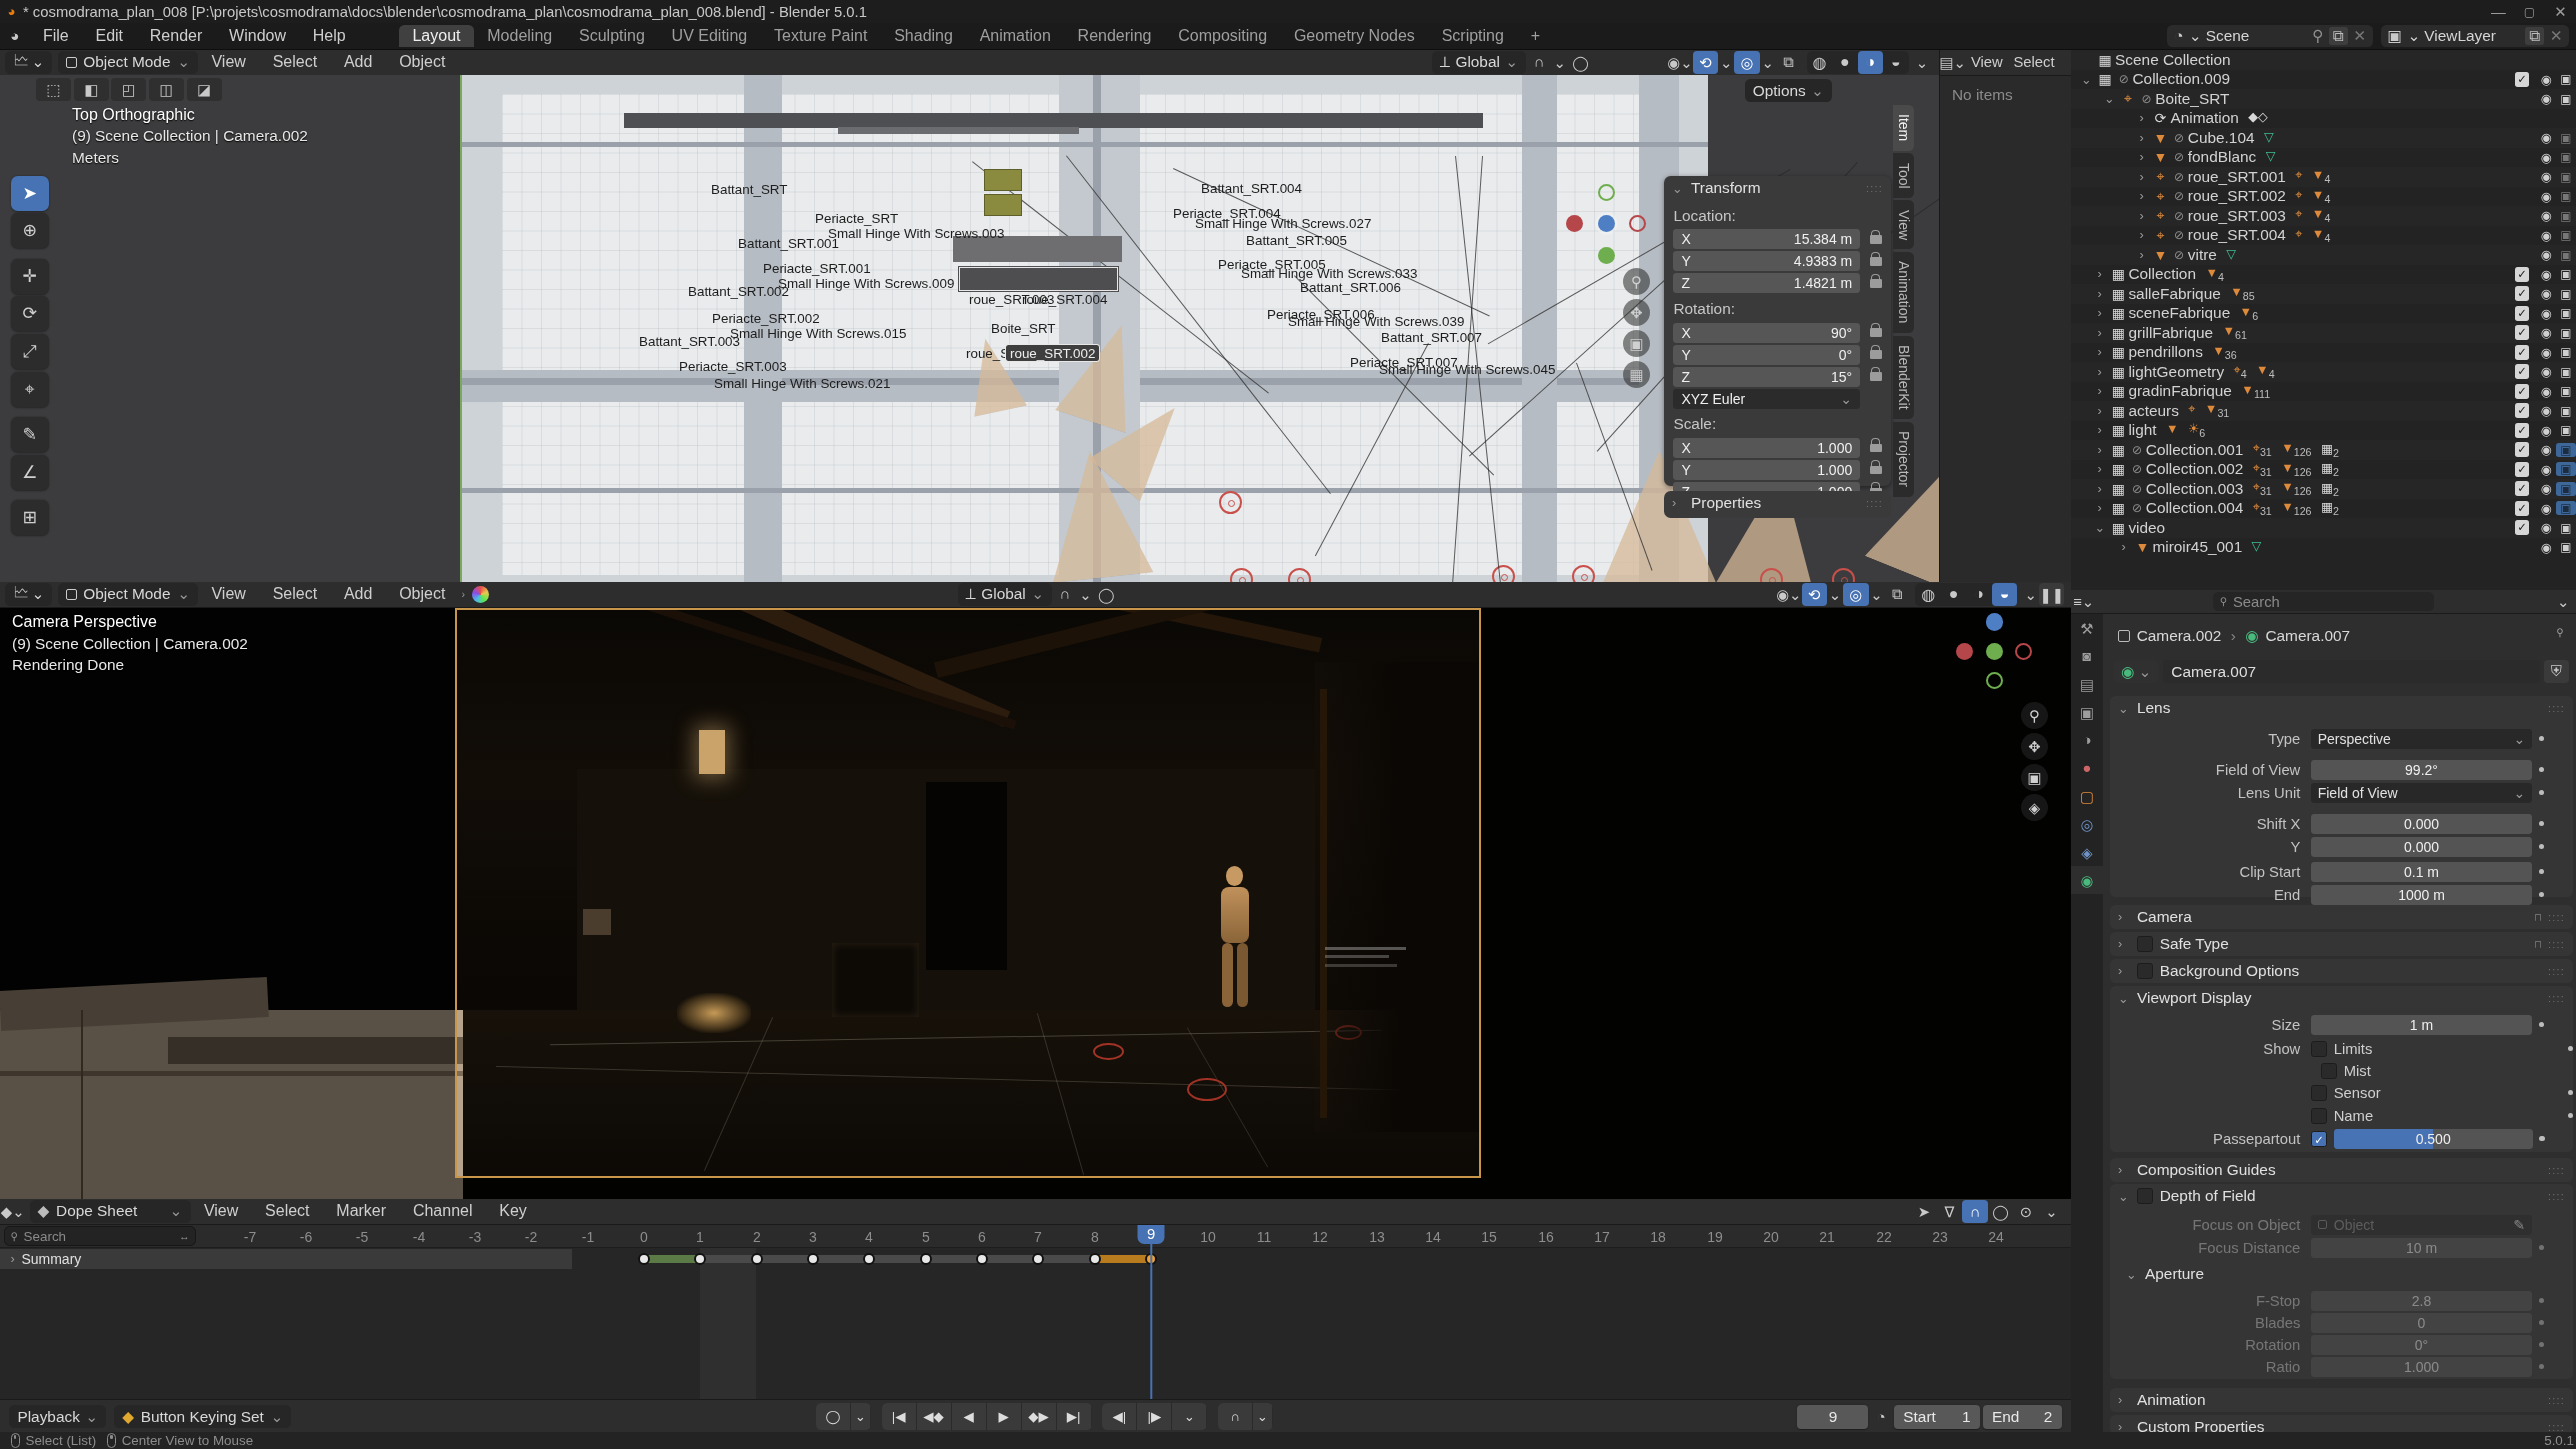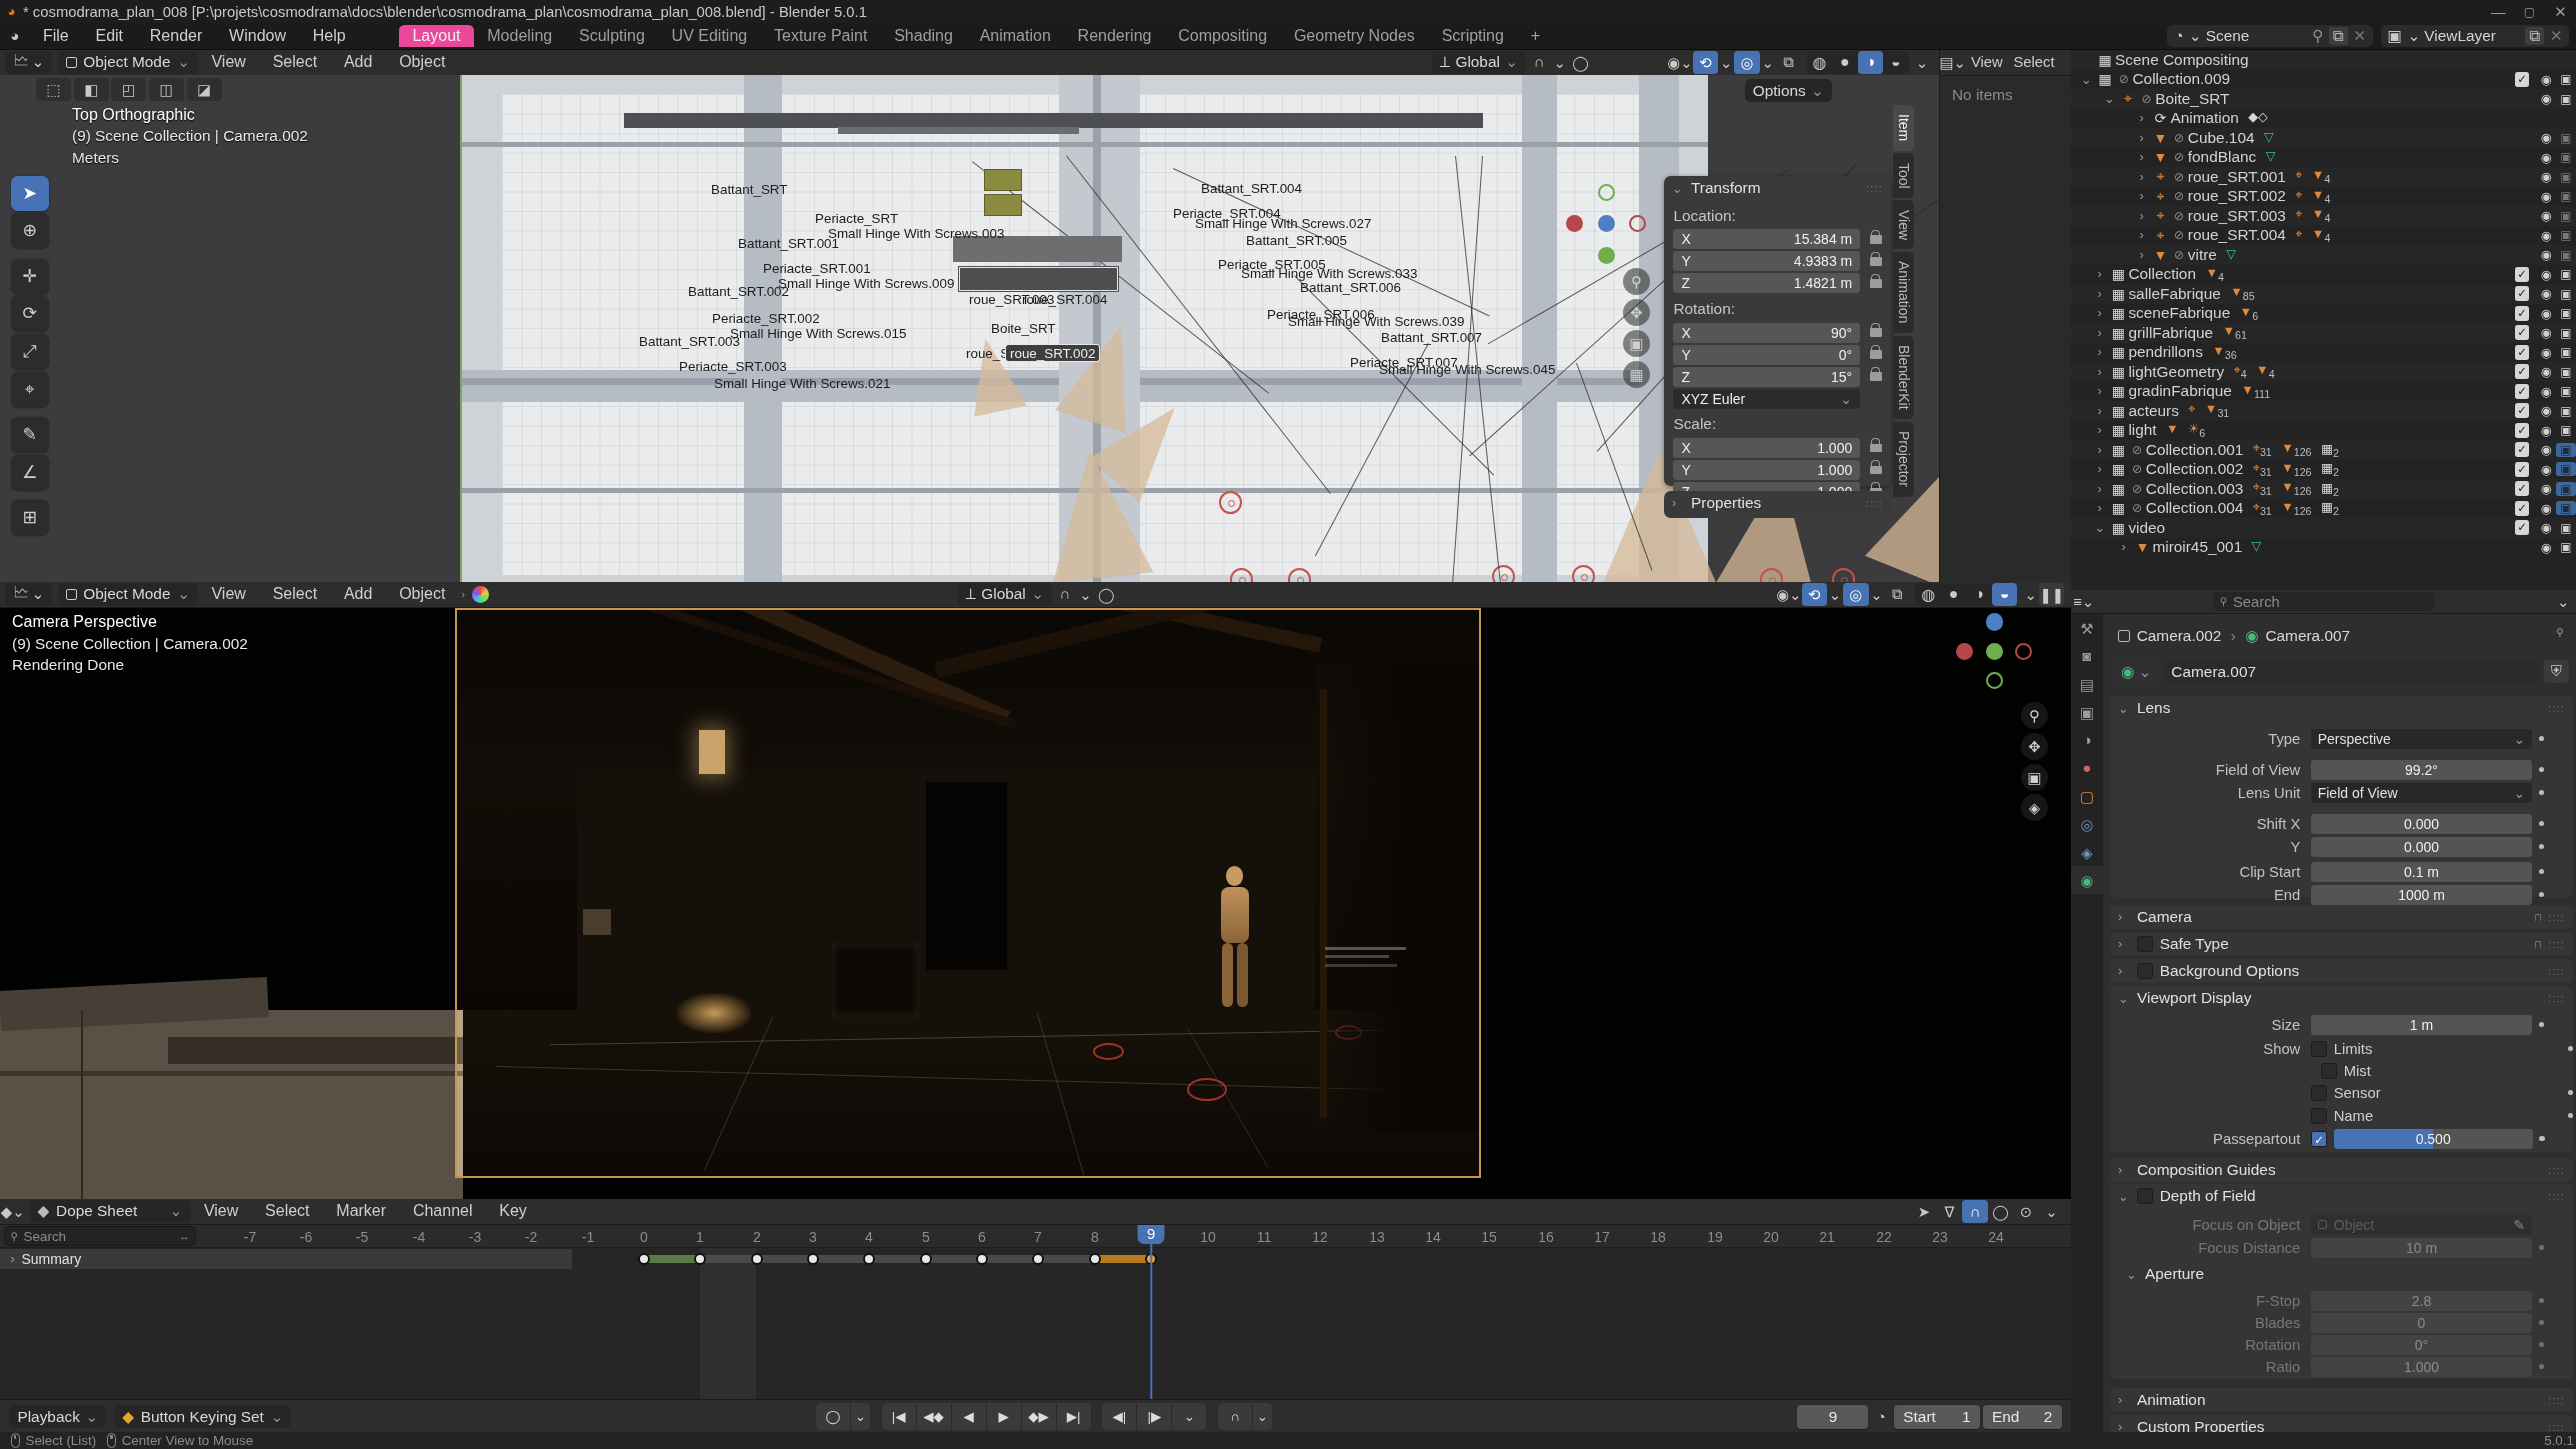--- a/index.html
+++ b/index.html
@@ -8,21 +8,21 @@
   .flex{display:flex;align-items:center}
   .txt{color:#cfcfcf;font-size:16px;white-space:nowrap}
   .fld{background:#585858;border-radius:4px;color:#e8e8e8;font-size:15.4px;display:flex;align-items:center;box-shadow:0 0.7px 1.3px rgba(0,0,0,.35)}
   .fldd{background:#2b2b2b;border-radius:4px;color:#dedede;font-size:15.4px;display:flex;align-items:center}
   .ic{display:inline-flex;align-items:center;justify-content:center}
   
   #titlebar{left:0;top:0;width:2576px;height:23px;background:#1d1d1d;color:#c8c8c8;font-size:14.8px}
   #topbar{left:0;top:23px;width:2576px;height:27px;background:#1b1b1b;border-bottom:0.7px solid #0e0e0e}
   .menuitem{padding:0 13.4px;color:#cfcfcf;font-size:16px}
   .wstab{padding:2px 13.4px;color:#9f9f9f;font-size:16px;border-radius:5.4px 5.4px 0 0}
-  .wstab.active{background:#ec4899;color:#efefef}
+  .wstab.active{background:#404040;color:#efefef}
   .pill{background:#2b2b2b;border-radius:5.4px;height:21.5px;display:flex;align-items:center;padding:0 6.7px;color:#d5d5d5;font-size:15.4px}
   
   .vphdr{background:#2d2d2d;border-bottom:0.7px solid #1a1a1a;display:flex;align-items:center}
   .hbtn{background:#262626;border-radius:5.4px;height:23px;display:flex;align-items:center;padding:0 8px;color:#d8d8d8;font-size:15.4px}
   .hico{width:25.5px;height:23px;border-radius:4px;display:inline-flex;align-items:center;justify-content:center;color:#c9c9c9;font-size:14.8px}
   .hico.on{background:#4772b3;color:#fff}
   .hico.ball{font-size:16px}
   
   #vp1content{left:0;top:75px;width:1939px;height:507px;background:#3c3c3e;overflow:hidden}
   #paper{position:absolute;left:462px;top:0;width:1246px;height:507px;background:#ced3d8}
@@ -371,21 +371,21 @@
     <input placeholder="Search" style="">
   </span>
   <span class="hico">∇</span>
   <span class="hico" style="width:17.4px;margin-right:4px">⌄</span>
 </div>
 <div class="abs" id="outliner">
   <span><div class="orow" style="padding-left: 6.7px;">
       <span class="oexp"></span>
       <span class="oic icw">▦</span>
 
-      <span>Scene Compositing</span>
+      <span>Scene Collection</span>
 
       <span class="ospace"></span>
 
     </div><div class="orow" style="padding-left: 6.7px;">
       <span class="oexp">⌄</span>
       <span class="oic icw">▦</span>
       <span class="olk">⊘</span>
       <span>Collection.009</span>
 
       <span class="ospace"></span>

